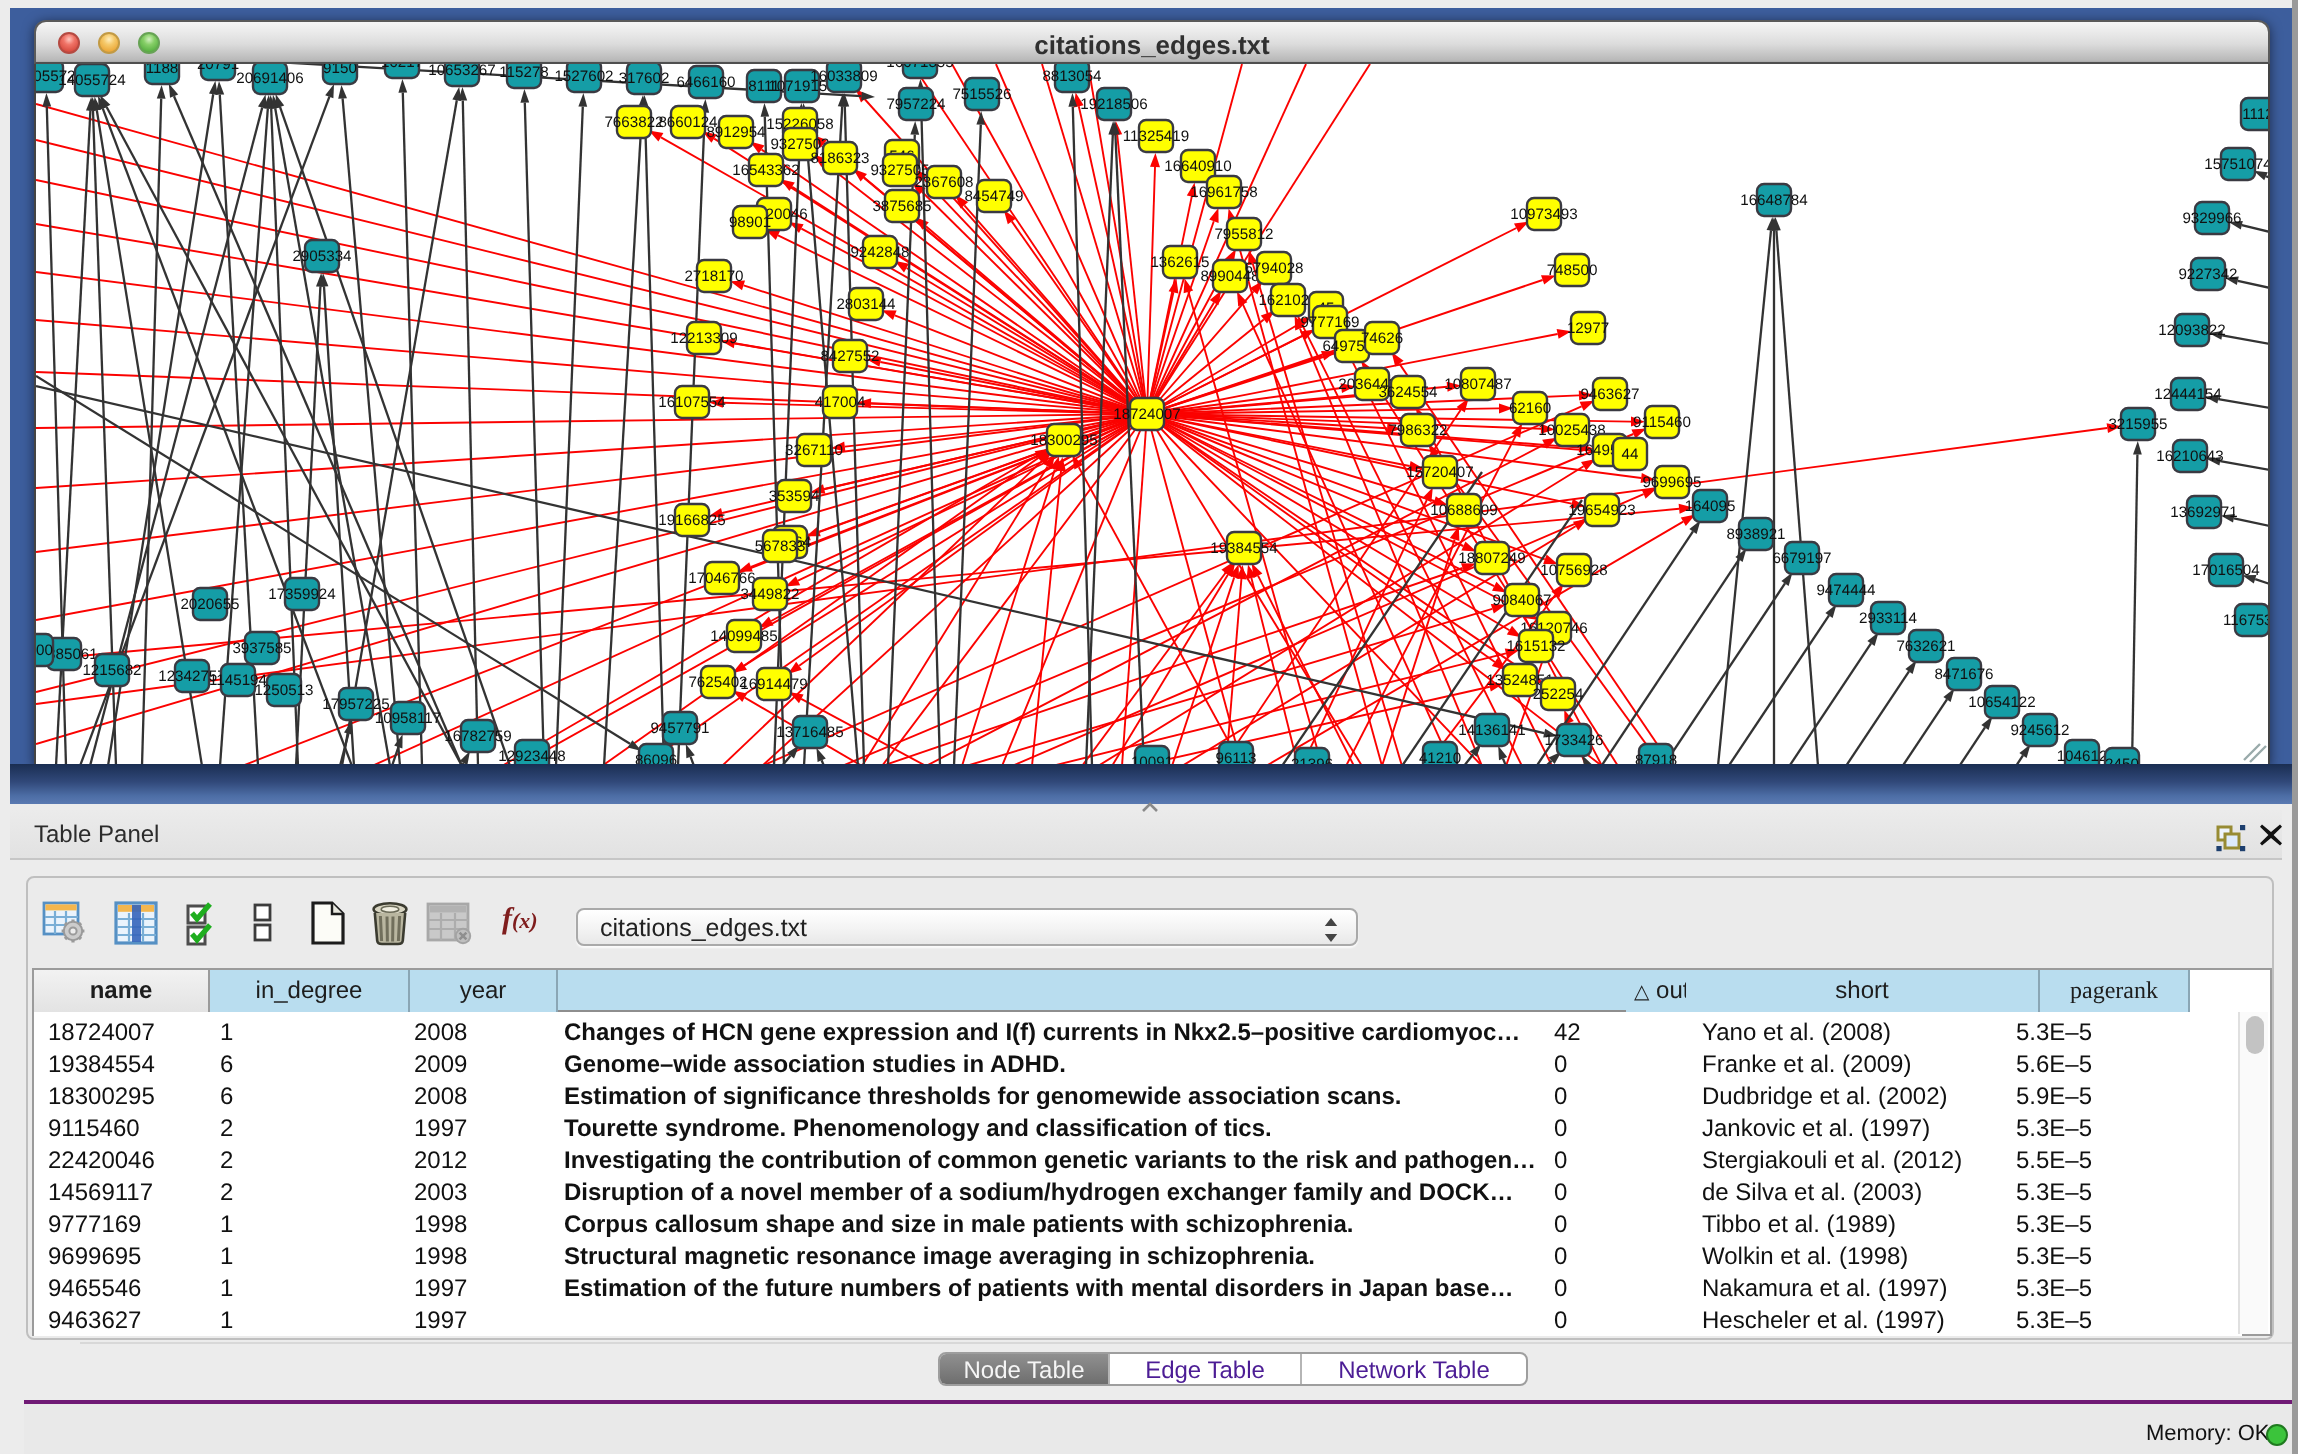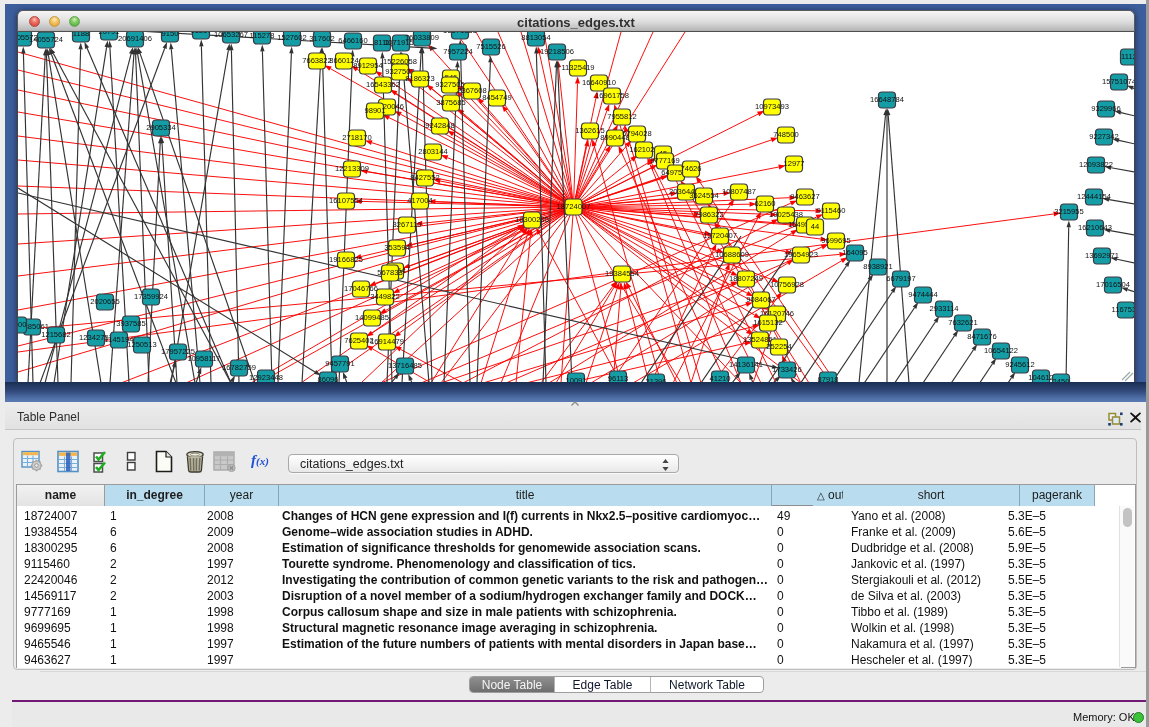--- a/index.html
+++ b/index.html
@@ -54,26 +54,26 @@
 
 
 #tablewrap { position:absolute; left:2px; top:45px; width:1120px; height:184px;
   background:#fff; border:1px solid #9b9b9b; }
 #thead { position:absolute; left:0; top:0; width:1104px; height:21px;
   background:#b9ddef; border-bottom:1px solid #8e8e8e; }
 .th { position:absolute; top:0; height:21px; font-size:12px; color:#1d1d1d;
   text-align:center; line-height:21px; border-right:1px solid #8aa6b5;
   background:#b9ddef; overflow:hidden; white-space:nowrap; }
 .h0 { left:0px;    width:88px;  background:linear-gradient(#f2f2f2,#e3e3e3); border-right:1px solid #9b9b9b;font-weight:bold;}
-.h1 { left:88px;   width:100px;font-weight:bold; }
+.h1 { left:88px;   width:100px; }
 .h2 { left:188px;  width:74px;  }
 .h3 { left:262px;  width:493px; }
 .h4 { left:796px;  width:71px;  text-align:left; padding-left:4px; }
 .h5 { left:826px;  width:177px; }
-.h6 { left:1003px; width:75px;  }
+.h6 { left:1003px; width:75px;font-family:Liberation Serif, serif;  }
 .h7 { left:1078px; width:26px;  background:#fff; border-right:none; }
 .tri { font-size:10px; }
 #tbody { position:absolute; left:0; top:23px; width:1104px; height:160px;
   overflow:hidden; background:#fff; }
 .tr { position:relative; width:100%; height:16px; }
 .c { position:absolute; top:0; height:16px; font-size:12px; color:#111;
   line-height:16px; white-space:nowrap; overflow:hidden; }
 .c0 { left:7px;    width:80px; }
 .c1 { left:93px;   width:90px; }
 .c2 { left:190px;  width:70px; }
@@ -84,21 +84,21 @@
 #vscroll { position:absolute; right:1px; top:21px; width:15px; height:161px;
   background:#fafafa; border-left:1px solid #e0e0e0; }
 #vthumb { position:absolute; left:2.5px; top:2px; width:9px; height:19px;
   border-radius:5px; background:#c3c3c3; }
 
 
 #tabsrow { position:absolute; left:0; top:671px; width:1141px; height:29px;
   border-top:1px solid #d8d8d8;margin-left:40px; }
 #seg { position:absolute; left:429px; top:4px; height:17px; display:flex;
   border:1px solid #9e9e9e; border-radius:4px; overflow:hidden; background:#fff; }
-.sg { font-size:12px; color:#0f172a; line-height:16px; text-align:center;
+.sg { font-size:12px; color:#4c1d95; line-height:16px; text-align:center;
   border-right:1px solid #b5b5b5; }
 .sg:nth-child(1){width:85px;}
 .sg:nth-child(2){width:96px;}
 .sg:nth-child(3){width:112px;}
 .sg.sel { background:linear-gradient(#909090,#6e6e6e); color:#f5f5f5; }
 .sg.last { border-right:none; }
 
 
 #statusbar { position:absolute; left:0; top:700px; width:1140px; height:27px;
   background:#e9e9e9; border-top:2px solid #701a75;margin-left:12px; }
@@ -881,66 +881,65 @@
         <path d="M3.4 6.5 L4.6 20.3 Q4.8 22 7 22 H15 Q17.2 22 17.4 20.3 L18.6 6.5" fill="#b9b6a0" stroke="#3b3b30" stroke-width="1.3"></path>
         <path d="M6.2 8 L6.8 20.5 M9.5 8.3 L9.7 20.8 M12.5 8.3 L12.3 20.8 M15.8 8 L15.2 20.5" stroke="#716f5c" stroke-width="1.5"></path>
       </svg>
       <svg class="tbi" style="left:199px" width="24" height="23" viewBox="0 0 24 23">
         <rect x="1" y="2" width="20" height="18" fill="#c9c9c9" stroke="#a8a8a8" stroke-width="1.4"></rect>
         <rect x="2" y="3" width="18" height="3.2" fill="#b2b2b2"></rect>
         <path d="M1.5 10 H21 M1.5 14.5 H21 M7.5 6.5 V20 M14.5 6.5 V20" stroke="#adadad" stroke-width="1.1"></path>
         <circle cx="18.5" cy="18" r="3.6" fill="#bfbfbf" stroke="#a3a3a3"></circle>
         <path d="M16.8 16.3 L20.2 19.7 M20.2 16.3 L16.8 19.7" stroke="#8f8f8f" stroke-width="1.3"></path>
       </svg>
-      <div class="tbi" style="left:237px; font-family:'Liberation Serif',serif; font-style:italic; font-weight:700; font-size:15px; color:#1d4ed8; top:7px;">f<span style="font-size:11px;">(x)</span></div>
+      <div class="tbi" style="left:237px; font-family:'Liberation Serif',serif; font-style:italic; font-weight:700; font-size:15px; color:#7f1d1d; top:7px;">f<span style="font-size:11px;">(x)</span></div>
 
       <div id="combo">
           <span>citations_edges.txt</span>
         <svg width="9" height="14" viewBox="0 0 9 14">
             <path d="M4.5 1 L7.6 5 H1.4 Z M4.5 13 L1.4 9 H7.6 Z" fill="#444"></path>
           </svg>
       </div>
     </div>
     <div id="tablewrap">
       <div id="thead">
         <div class="th h0">name</div>
           <div class="th h1">in_degree</div>
         <div class="th h2">year</div>
-          <div class="th h3">title</div>
         <div class="th h4"><span class="tri">△</span> out_de…</div>
         <div class="th h5">short</div>
           <div class="th h6">pagerank</div>
         <div class="th h7"></div>
       </div>
       <div id="tbody">
 <div class="tr">
             <div class="c c0">18724007</div>
             <div class="c c1">1</div>
             <div class="c c2">2008</div>
             <div class="c c3">Changes of HCN gene expression and I(f) currents in Nkx2.5–positive cardiomyoc…</div>
-            <div class="c c4">49</div>
+            <div class="c c4">42</div>
             <div class="c c5">Yano et al. (2008)</div>
             <div class="c c6">5.3E–5</div>
           </div>
 <div class="tr">
             <div class="c c0">19384554</div>
             <div class="c c1">6</div>
             <div class="c c2">2009</div>
             <div class="c c3">Genome–wide association studies in ADHD.</div>
             <div class="c c4">0</div>
             <div class="c c5">Franke et al. (2009)</div>
             <div class="c c6">5.6E–5</div>
           </div>
 <div class="tr">
             <div class="c c0">18300295</div>
             <div class="c c1">6</div>
             <div class="c c2">2008</div>
             <div class="c c3">Estimation of significance thresholds for genomewide association scans.</div>
             <div class="c c4">0</div>
-            <div class="c c5">Dudbridge et al. (2008)</div>
+            <div class="c c5">Dudbridge et al. (2002)</div>
             <div class="c c6">5.9E–5</div>
           </div>
 <div class="tr">
             <div class="c c0">9115460</div>
             <div class="c c1">2</div>
             <div class="c c2">1997</div>
             <div class="c c3">Tourette syndrome. Phenomenology and classification of tics.</div>
             <div class="c c4">0</div>
             <div class="c c5">Jankovic et al. (1997)</div>
             <div class="c c6">5.3E–5</div>

